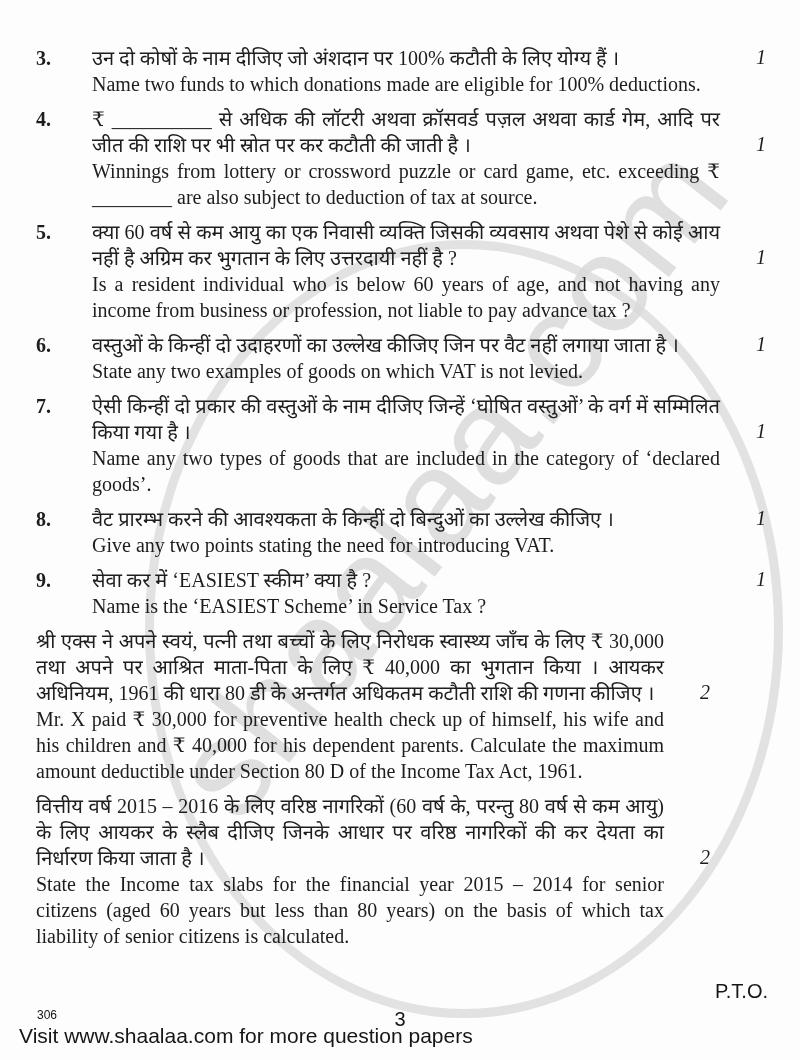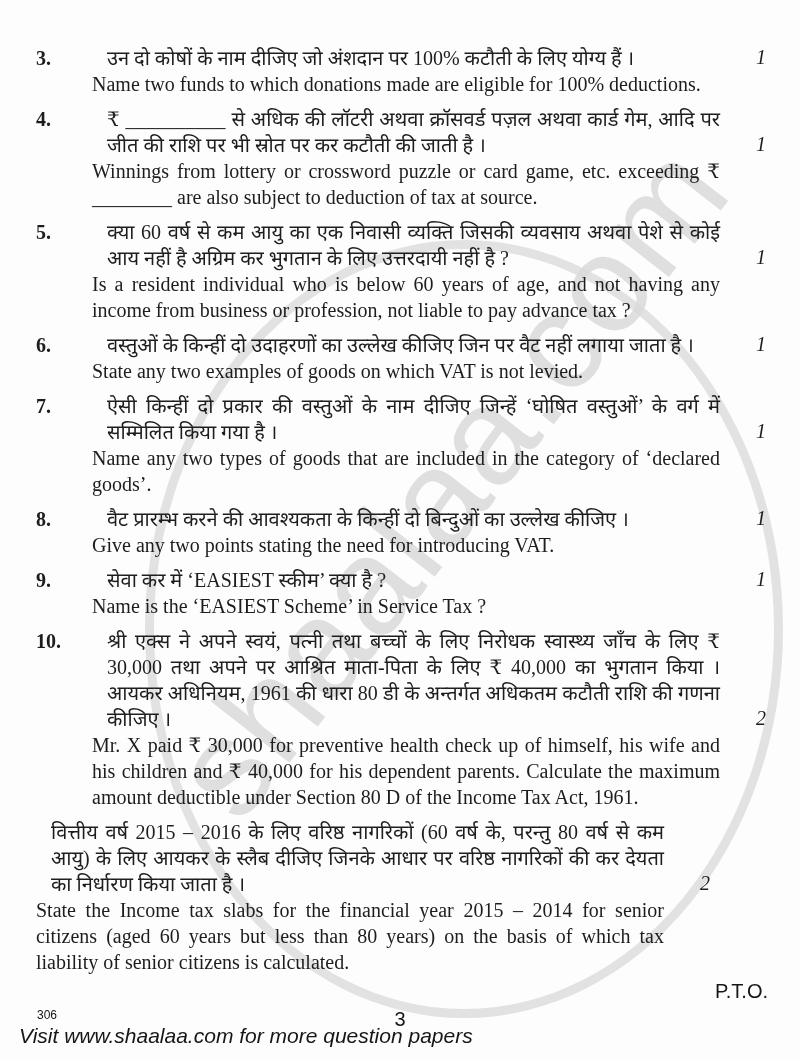--- a/index.html
+++ b/index.html
@@ -27,36 +27,36 @@
   }
 
   
   .content{position:absolute;left:0;top:45px;width:800px;z-index:2;}
   .q{display:flex;margin:0 34px 9px 36px;}
   .qnum{
     flex:none;width:56px;
     font-weight:700;font-size:20px;line-height:26px;
   }
   .qbody{flex:none;width:628px;}
-  .hindi-wrap{position:relative;margin-left:15px;}
+  .hindi-wrap{position:relative;}
   p.hindi,p.english{
     margin:0;font-size:20px;line-height:26px;text-align:justify;
   }
   .mark{
     position:absolute;right:-46px;bottom:1px;
     font-size:20px;font-style:italic;line-height:26px;
   }
 
   
   .footer{position:absolute;inset:0;z-index:2;pointer-events:none;}
   .footer span{position:absolute;font-family:"Liberation Sans","DejaVu Sans",sans-serif;color:#161616;}
   .f-code{left:37px;top:1008px;font-size:12px;}
   .f-page{left:50%;transform:translateX(-50%);top:1008px;font-size:20px;}
   .f-pto{right:32px;top:980px;font-size:20px;}
-  .f-visit{left:19px;top:1024px;font-size:21px;font-style:italic;}
+  .f-visit{left:19px;top:1024px;font-size:21px;}
 </style>
 </head>
 <body>
 
 <div class="page">
 
   <div class="watermark">
     <div class="ring"></div>
     <div class="wm-text">shaalaa.com</div>
   </div>
@@ -133,21 +133,20 @@
     <div class="qbody">
       <div class="hindi-wrap">
         <p class="hindi">सेवा कर में ‘EASIEST स्कीम’ क्या है ?</p>
         <span class="mark">1</span>
       </div>
       <p class="english">Name is the ‘EASIEST Scheme’ in Service Tax ?</p>
     </div>
   </div>
 
   <div class="q">
-    <div class="qnum">10.</div>
     <div class="qbody">
       <div class="hindi-wrap">
         <p class="hindi">श्री एक्स ने अपने स्वयं, पत्नी तथा बच्चों के लिए निरोधक स्वास्थ्य जाँच के लिए ₹ 30,000 तथा अपने पर आश्रित माता-पिता के लिए ₹ 40,000 का भुगतान किया । आयकर अधिनियम, 1961 की धारा 80 डी के अन्तर्गत अधिकतम कटौती राशि की गणना कीजिए ।</p>
         <span class="mark">2</span>
       </div>
       <p class="english">Mr. X paid ₹ 30,000 for preventive health check up of himself, his wife and his children and ₹ 40,000 for his dependent parents. Calculate the maximum amount deductible under Section 80 D of the Income Tax Act, 1961.</p>
     </div>
   </div>
 
   <div class="q">

